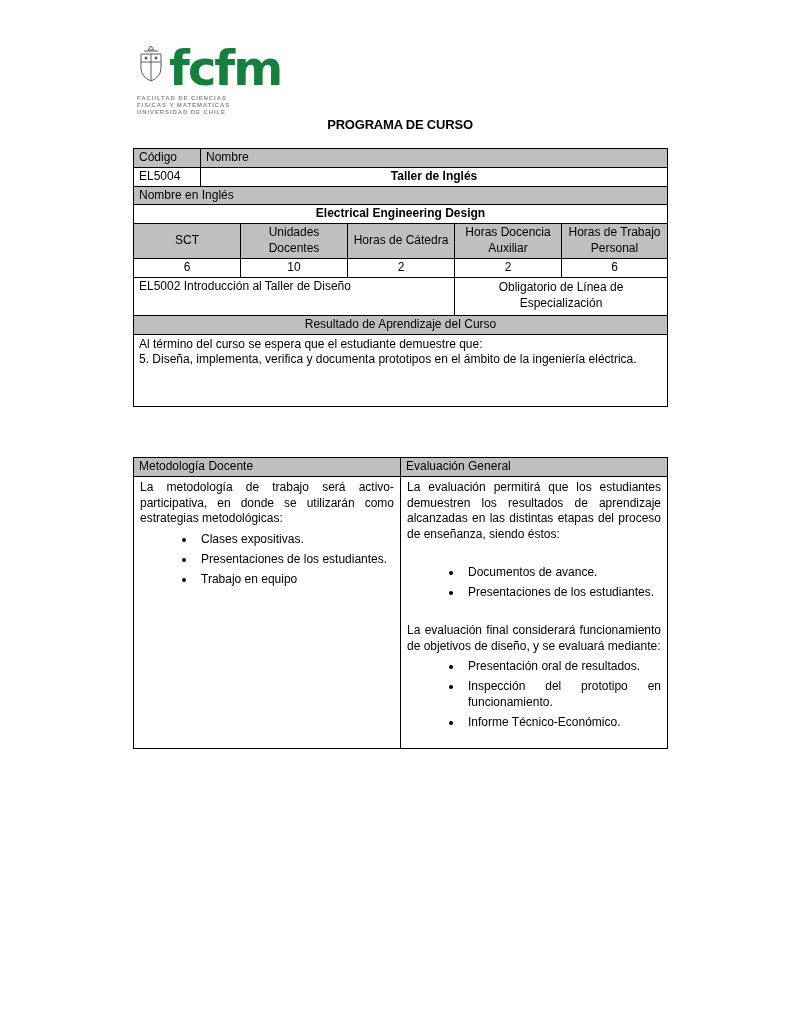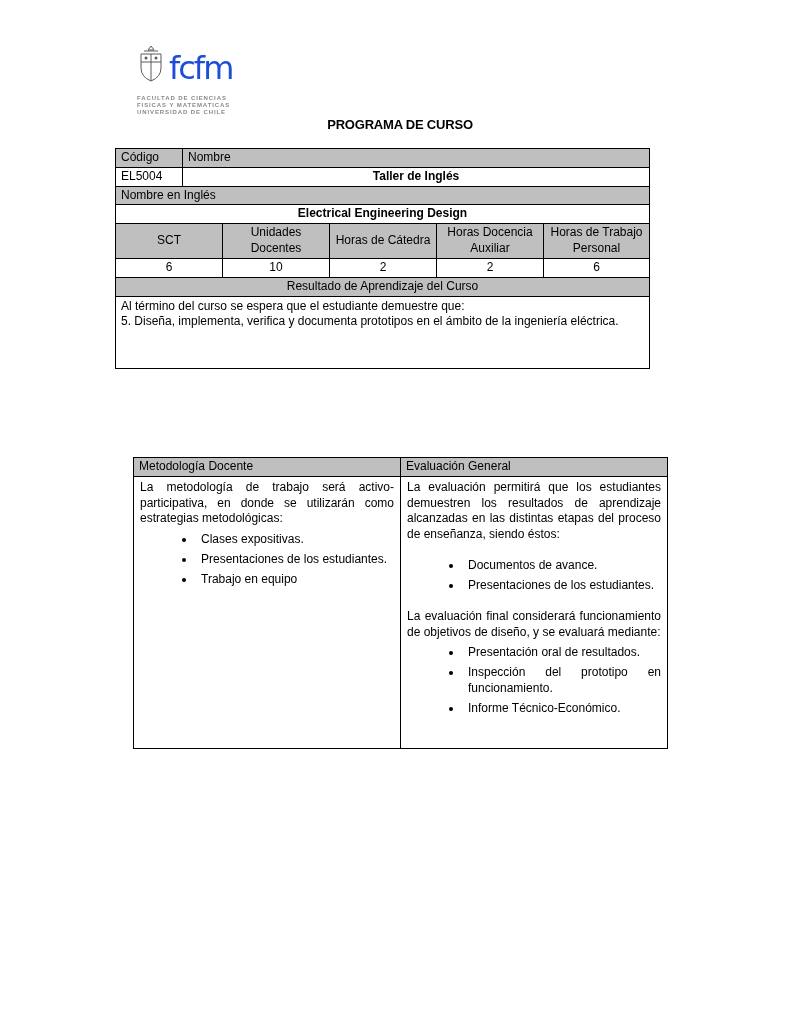--- a/index.html
+++ b/index.html
@@ -23,25 +23,25 @@
     top: 44px;
     left: 137px;
   }
   .logo-top {
     display: flex;
     align-items: flex-end;
     gap: 4px;
   }
   .wordmark {
     font-family: "DejaVu Sans", sans-serif;
-    font-weight: 400;
-    font-size: 32px;
+    font-weight: 700;
+    font-size: 48px;
     line-height: 40px;
     letter-spacing: -2px;
-    color: #1d4ed8;
+    color: #15803d;
   }
   .faculty-lines {
     margin-top: 7px;
     font-size: 6px;
     line-height: 7px;
     letter-spacing: 0.9px;
     color: #8a8a8a;
     font-weight: bold;
   }
 
@@ -71,21 +71,21 @@
     vertical-align: middle;
     overflow: hidden;
     word-wrap: break-word;
   }
   tr.hdr td { background: #bfbfbf; }
   .center { text-align: center; }
   .bold { font-weight: bold; }
   .just { text-align: justify; }
   .top { vertical-align: top; }
 
-  .t1 { top: 148px; left: 115px; width: 534px; padding-left: 23px; }
+  .t1 { top: 148px; left: 133px; width: 534px; padding-left: 23px; }
   .t2 { top: 457px; left: 133px; width: 534px; }
 
   .t1 tr.r17 { height: 17px; }
   .t1 tr.r34 { height: 34px; }
   .t1 tr.r38 { height: 38px; }
   .t1 tr.r72 { height: 72px; }
   .t2 tr.r17 { height: 17px; }
   .t2 tr.rbody { height: 272px; }
 
   .t2 td.cell-body {
@@ -95,21 +95,21 @@
   .cell-body p { margin: 0; }
   .cell-body ul {
     list-style: disc outside;
     margin: 5px 0 5px 0;
     padding-left: 56px;
   }
   .cell-body li {
     padding-left: 5px;
     margin-bottom: 4px;
   }
-  .cell-body .gap-above { margin-top: 15px; }
+  .cell-body .gap-above { margin-top: 22px; }
   .resultado-cell {
     vertical-align: top;
     padding-top: 2px;
   }
   .resultado-cell div { margin: 0; }
 </style>
 </head>
 <body>
 
 <div class="page">
@@ -168,20 +168,24 @@
         <td class="center">Horas de Cátedra</td>
         <td class="center">Horas Docencia Auxiliar</td>
         <td class="center">Horas de Trabajo Personal</td>
       </tr>
       <tr class="r17">
         <td colspan="2" class="center">6</td>
         <td class="center">10</td>
         <td class="center">2</td>
         <td class="center">2</td>
         <td class="center">6</td>
+      </tr>
+      <tr class="r38">
+        <td colspan="4" class="top">EL5002 Introducción al Taller de Diseño</td>
+        <td colspan="2" class="center">Obligatorio de Línea de Especialización</td>
       </tr>
       <tr class="hdr r17">
         <td colspan="6" class="center">Resultado de Aprendizaje del Curso</td>
       </tr>
       <tr class="r72">
         <td colspan="6" class="resultado-cell">
           <div>Al término del curso se espera que el estudiante demuestre que:</div>
           <div class="just">5. Diseña, implementa, verifica  y documenta prototipos en el ámbito de la ingeniería eléctrica.</div>
         </td>
       </tr>

